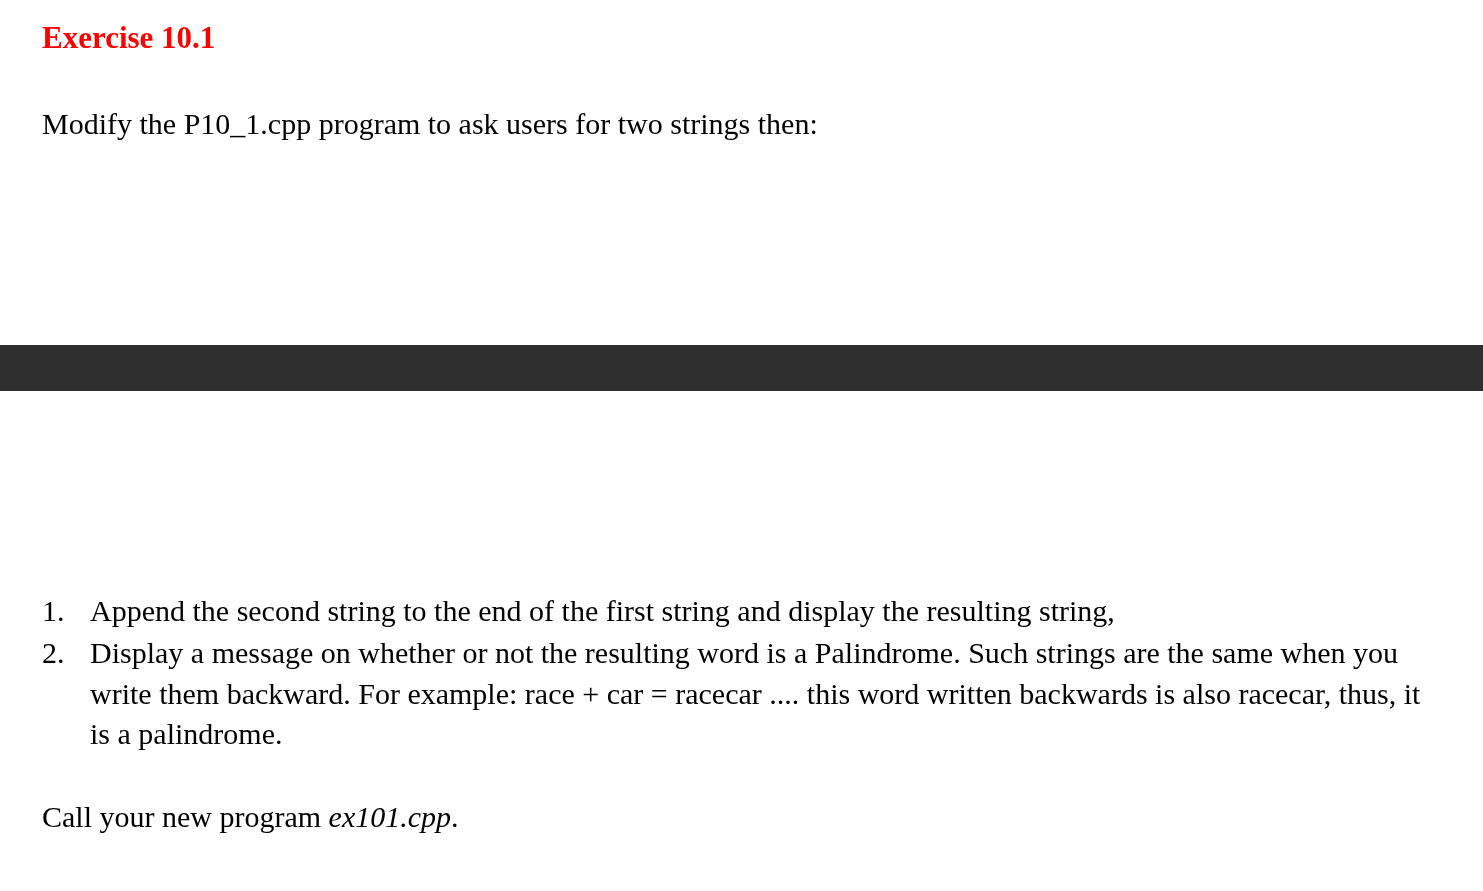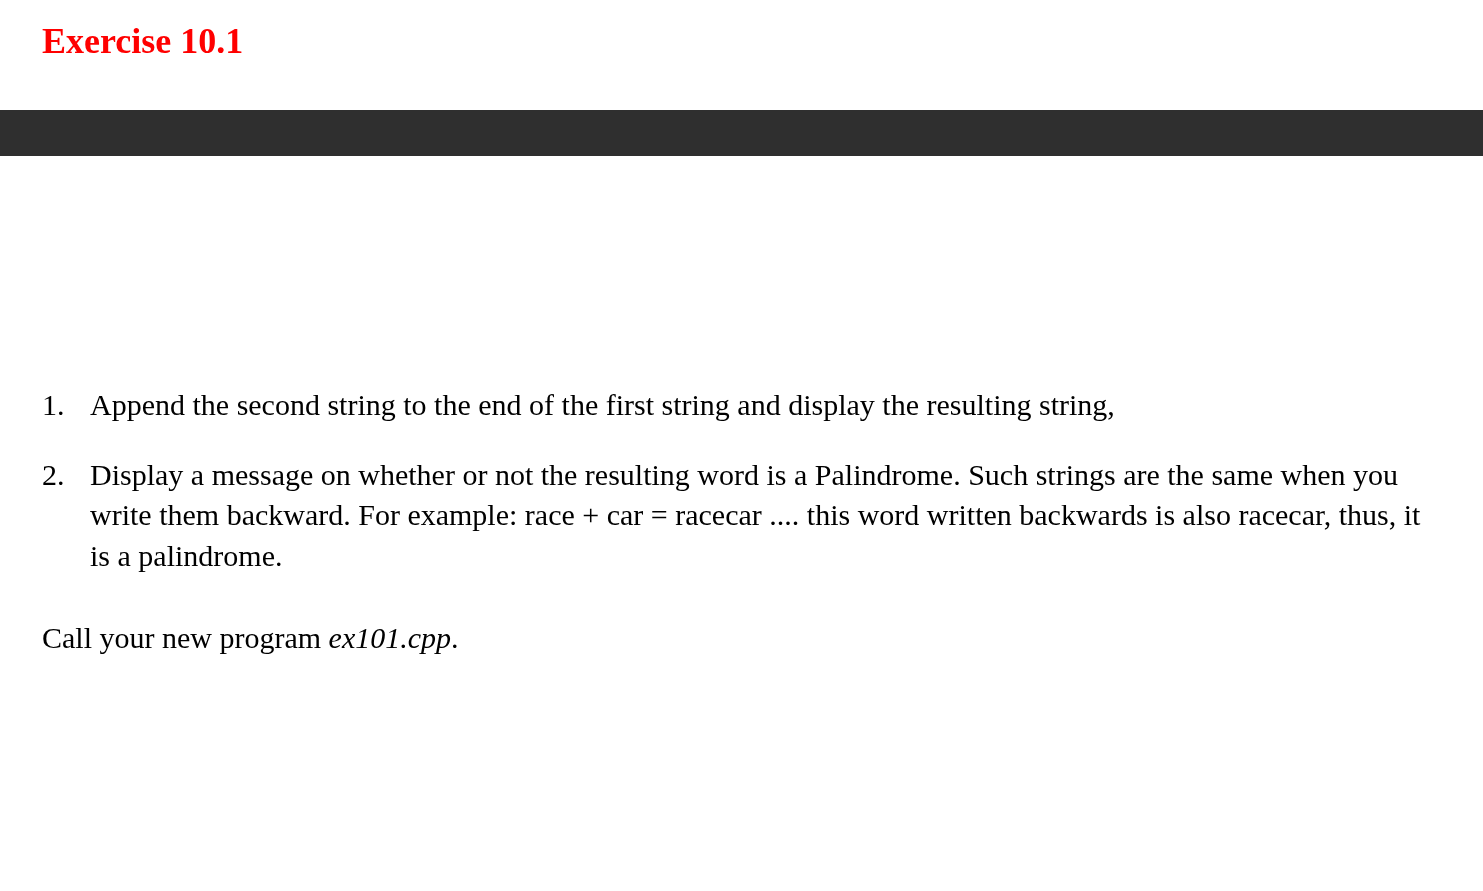--- a/index.html
+++ b/index.html
@@ -12,21 +12,21 @@
       background: #ffffff;
       color: #000000;
       width: 1483px;
     }
     .page-top {
       padding: 20px 42px 0 42px;
     }
     .exercise-title {
       color: #ff0000;
       font-weight: bold;
-      font-size: 36px;
+      font-size: 31px;
       margin-bottom: 48px;
     }
     .intro-text {
       font-size: 30px;
       line-height: 1.35;
       margin-bottom: 200px;
     }
     .divider-bar {
       width: 100%;
       height: 46px;
@@ -40,21 +40,20 @@
       counter-reset: item;
       font-size: 30px;
       line-height: 1.35;
       margin-bottom: 42px;
     }
     .exercise-list li {
       counter-increment: item;
       position: relative;
       padding-left: 48px;
       margin-bottom: 2px;
-      margin-top: 29px;
     }
     .exercise-list li::before {
       content: counter(item) ".";
       position: absolute;
       left: 0;
       top: 0;
     }
     .closing-text {
       font-size: 30px;
       line-height: 1.35;
@@ -63,20 +62,21 @@
     .italic {
       font-style: italic;
     }
   </style>
 </head>
 <body>
 
 <div class="page-top">
   <h1 class="exercise-title">Exercise 10.1</h1>
 
+  <p class="intro-text">Modify the P10_1.cpp program to ask users for two strings then:</p>
 </div>
 
 <div class="divider-bar"></div>
 
 <div class="page-bottom">
   <ol class="exercise-list">
     <li>Append the second string to the end of the first string and display the resulting string,</li>
     <li>Display a message on whether or not the resulting word is a Palindrome. Such strings are the same when you write them backward. For example:  race + car = racecar .... this word written backwards is also racecar, thus, it is a palindrome.</li>
   </ol>
 

